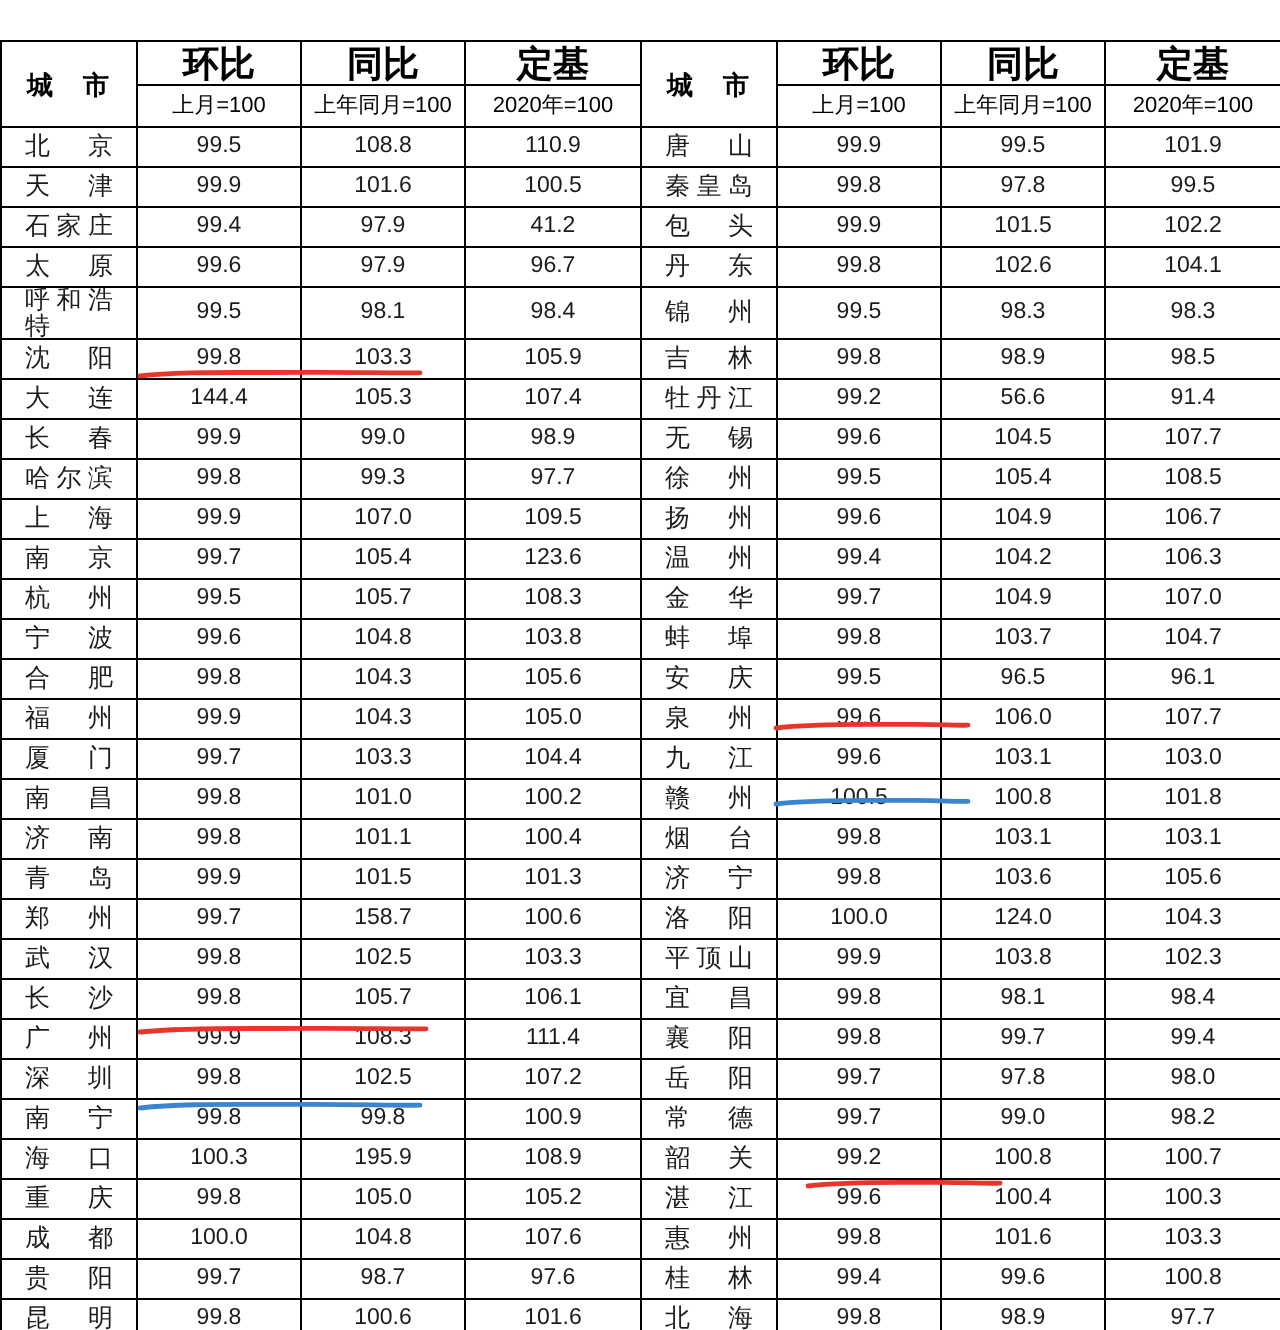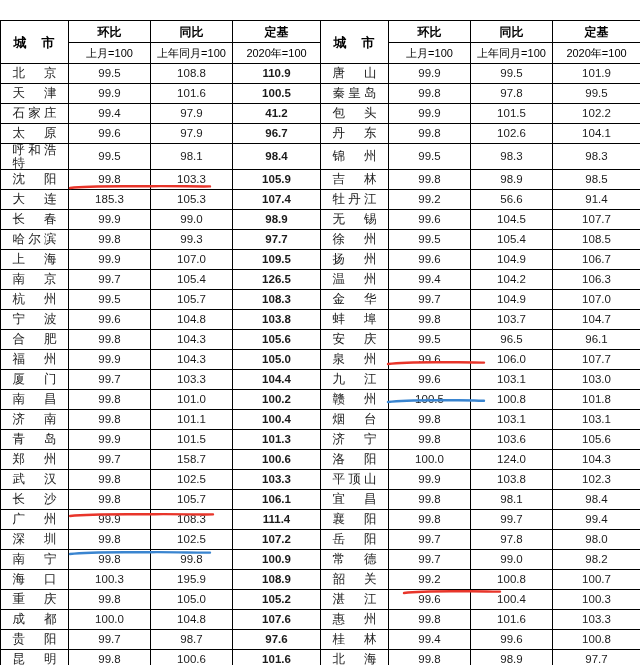--- a/index.html
+++ b/index.html
@@ -45,21 +45,21 @@
     font-size: 13px;
     height: 21px;
     color: #000;
   }
   thead th.city-head {
     font-size: 13px;
     font-weight: bold;
     letter-spacing: 1px;
   }
   thead th.grp {
-    font-size: 12px;
+    font-size: 18px;
     font-weight: bold;
   }
   thead th.sub {
     font-size: 11px;
     height: 20px;
     font-weight: normal;
   }
   td.city {
     font-size: 12.5px;
     letter-spacing: 0px;
@@ -68,21 +68,21 @@
     display: inline-block;
     text-align: justify;
     text-align-last: justify;
     width: 44px;
   }
   td.num {
     font-size: 11.5px;
     font-family: "Liberation Sans", sans-serif;
   }
   
-  td.sep-left, th.sep-left { border-right: 1px solid #000; font-weight: bold; }
+  td.sep-left, th.sep-left { border-right: 1px solid #000; }
 
   
   .anno {
     position: absolute;
     pointer-events: none;
   }
   .anno svg { display: block; overflow: visible; }
 </style>
 </head>
 <body>
@@ -176,21 +176,21 @@
           <td class="num">99.8</td>
           <td class="num">103.3</td>
           <td class="num sep-left">105.9</td>
           <td class="city"><span class="nm">吉林</span></td>
           <td class="num">99.8</td>
           <td class="num">98.9</td>
           <td class="num">98.5</td>
         </tr>
         <tr>
           <td class="city"><span class="nm">大连</span></td>
-          <td class="num">185.3</td>
+          <td class="num">144.4</td>
           <td class="num">105.3</td>
           <td class="num sep-left">107.4</td>
           <td class="city"><span class="nm">牡丹江</span></td>
           <td class="num">99.2</td>
           <td class="num">56.6</td>
           <td class="num">91.4</td>
         </tr>
         <tr>
           <td class="city"><span class="nm">长春</span></td>
           <td class="num">99.9</td>
@@ -218,21 +218,21 @@
           <td class="num sep-left">109.5</td>
           <td class="city"><span class="nm">扬州</span></td>
           <td class="num">99.6</td>
           <td class="num">104.9</td>
           <td class="num">106.7</td>
         </tr>
         <tr>
           <td class="city"><span class="nm">南京</span></td>
           <td class="num">99.7</td>
           <td class="num">105.4</td>
-          <td class="num sep-left">126.5</td>
+          <td class="num sep-left">123.6</td>
           <td class="city"><span class="nm">温州</span></td>
           <td class="num">99.4</td>
           <td class="num">104.2</td>
           <td class="num">106.3</td>
         </tr>
         <tr>
           <td class="city"><span class="nm">杭州</span></td>
           <td class="num">99.5</td>
           <td class="num">105.7</td>
           <td class="num sep-left">108.3</td>

